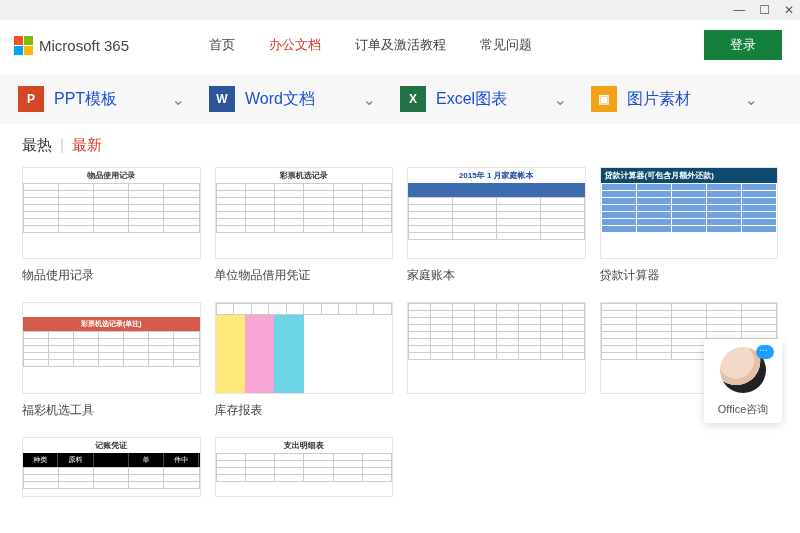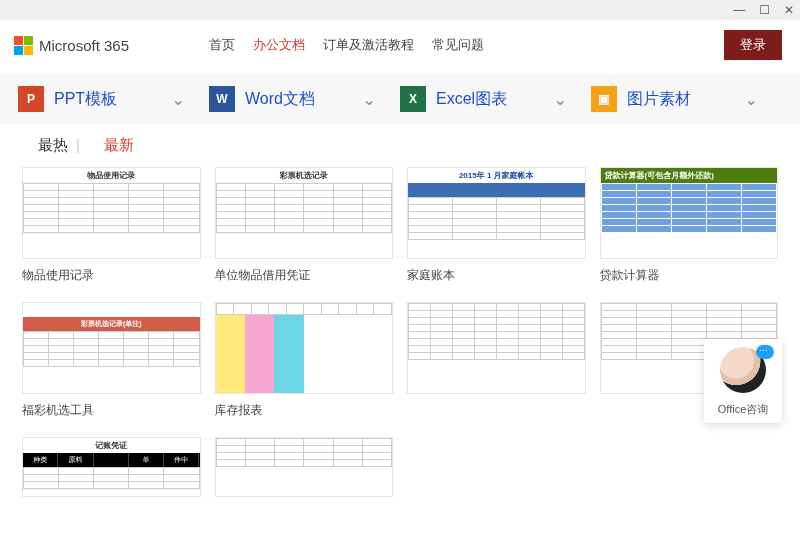--- a/index.html
+++ b/index.html
@@ -4,33 +4,33 @@
 <style>
 * { margin: 0; padding: 0; box-sizing: border-box; }
 body { font-family: "Microsoft YaHei", Arial, sans-serif; font-size: 13px; color: #333; background: #fff; width: 800px; height: 533px; overflow: hidden; position: relative; }
 .titlebar { height: 20px; background: #f0f0f0; display: flex; justify-content: flex-end; align-items: center; padding-right: 6px; gap: 14px; color: #555; }
 .titlebar span { font-size: 12px; cursor: pointer; }
 .header { display: flex; align-items: center; padding: 10px 18px 14px 14px; }
 .logo { display: flex; align-items: center; gap: 6px; }
 .logo-grid { display: grid; grid-template-columns: 9px 9px; grid-template-rows: 9px 9px; gap: 1px; }
 .logo-grid div:nth-child(1){background:#f25022}.logo-grid div:nth-child(2){background:#7fba00}.logo-grid div:nth-child(3){background:#00a4ef}.logo-grid div:nth-child(4){background:#ffb900}
 .logo-text { font-size: 15px; font-weight: 500; color: #444; }
-.navlinks { display: flex; gap: 18px; margin-left: 80px; font-size: 13px; }
+.navlinks { display: flex; gap: 34px; margin-left: 80px; font-size: 13px; }
 .navlinks a { color: #444; cursor: pointer; }
 .navlinks a.active { color: #d43a2f; }
-.login-btn { margin-left: auto; background: #7f1d1d; color: #fff; padding: 6px 16px; font-size: 13px; cursor: pointer; }
+.login-btn { margin-left: auto; background: #15803d; color: #fff; padding: 6px 26px; font-size: 13px; cursor: pointer; }
 .catbar { background: #f7f7f7; display: flex; padding: 12px 18px; gap: 0; }
 .catitem { flex: 1; display: flex; align-items: center; justify-content: space-between; padding-right: 24px; cursor: pointer; }
 .catitem .left { display: flex; align-items: center; gap: 10px; }
 .cat-icon { width: 26px; height: 26px; display: flex; align-items: center; justify-content: center; color: #fff; font-weight: bold; font-size: 12px; }
 .cat-icon.ppt { background:#d24726 } .cat-icon.word{background:#2b579a}.cat-icon.excel{background:#217346}.cat-icon.img{background:#f3a116}
 .cat-label { font-size: 16px; color: #1d4ed8; }
 .chev { color: #888; font-size: 16px; }
 .tabs { padding: 12px 22px 8px; font-size: 15px; }
-.tabs span { cursor: pointer; margin-left: 16px; }
+.tabs span { cursor: pointer; }
 .tabs .sep { color: #ccc; margin: 0 8px; }
 .tabs .active { color: #d43a2f; font-family: Liberation Serif, serif; }
 .grid { padding: 4px 22px; display: grid; grid-template-columns: repeat(4, 1fr); gap: 14px 14px; }
 .card { cursor: pointer; }
 .thumb { width: 100%; height: 92px; border: 1px solid #e6e6e6; background: #fff; overflow: hidden; position: relative; }
 .caption { font-size: 12px; color: #444; padding: 8px 0 4px; }
 
 .mini-table { width: 100%; border-collapse: collapse; }
 .mini-table td { border: 1px solid #ccc; height: 8px; font-size: 6px; }
 .mini-head { text-align: center; font-size: 8px; padding: 2px 0; font-weight: bold; }
@@ -282,21 +282,21 @@
               <td></td>
               <td></td>
             </tr>
           </tbody>
         </table>
     </div>
     <div class="caption">家庭账本</div>
   </div>
   <div class="card">
     <div class="thumb">
-      <div class="small-title" style="background:#4d7c0f;color:#fff;text-align:left;padding-left:4px">贷款计算器(可包含月额外还款)</div>
+      <div class="small-title" style="background:#0c4a6e;color:#fff;text-align:left;padding-left:4px">贷款计算器(可包含月额外还款)</div>
       <table class="mini-table bluecells rows">
           <tbody>
             <tr>
               <td></td>
               <td></td>
               <td></td>
               <td></td>
               <td></td>
             </tr>
             <tr>
@@ -617,20 +617,21 @@
               <td></td>
               <td></td>
               <td></td>
             </tr>
           </tbody>
         </table>
     </div>
   </div>
   <div class="card">
     <div class="thumb" style="height:60px">
+      <div class="mini-head">支出明细表</div>
       <table class="mini-table rows">
           <tbody>
             <tr>
               <td></td>
               <td></td>
               <td></td>
               <td></td>
               <td></td>
               <td></td>
             </tr>

